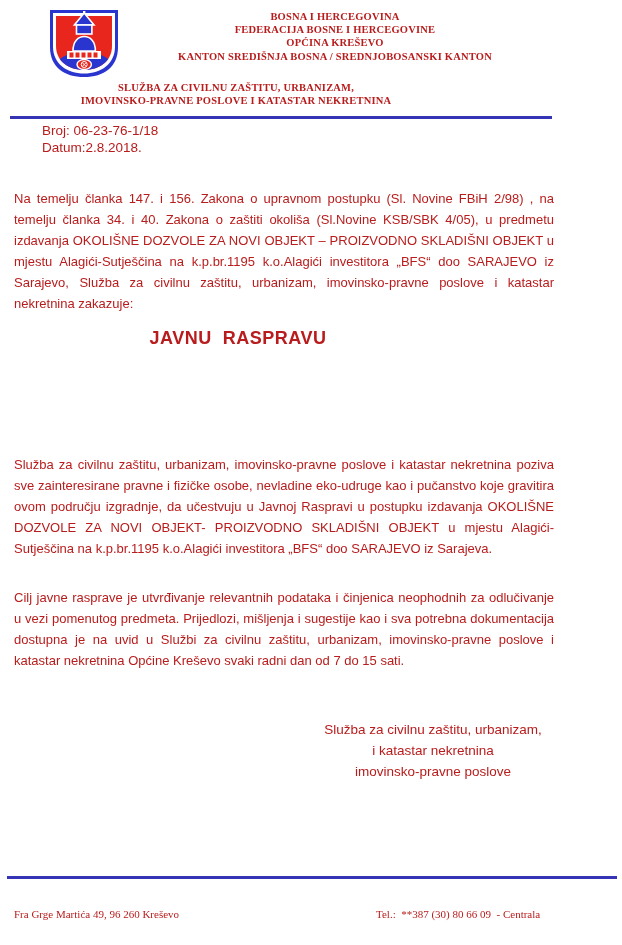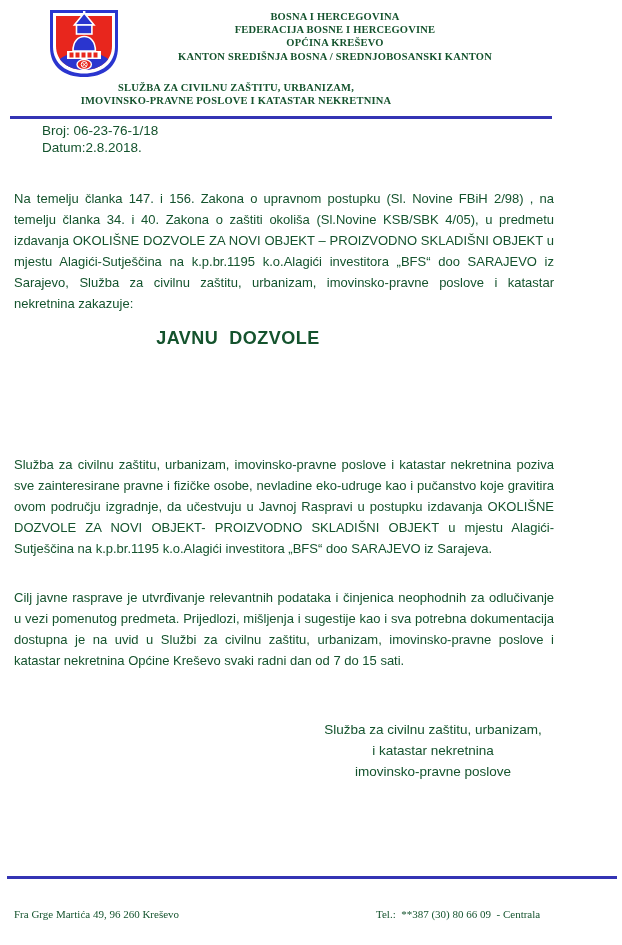--- a/index.html
+++ b/index.html
@@ -1,21 +1,21 @@
 <!DOCTYPE html>
 <html><head>
 <meta charset="utf-8">
 <style>
   html,body{margin:0;padding:0;background:#e9e9e9;}
   .page{
     position:relative;
     width:622px;height:945px;
     background:#ffffff;
     font-family:"Liberation Sans", sans-serif;
-    color:#14532d;
+    color:#b91c1c;
     overflow:hidden;
     margin:0 auto;
   }
   
   .coat{position:absolute;left:48px;top:8px;width:72px;height:70px;}
   .org-block{
     position:absolute;left:60px;top:10px;width:550px;
     text-align:center;
     font-family:"Liberation Serif", serif;
     font-weight:bold;font-size:10.5px;line-height:13.2px;
@@ -111,21 +111,21 @@
 
   <div class="rule rule-header" style="background: rgb(52, 52, 180);"></div>
 
   <div class="meta">
     <div>Broj: 06-23-76-1/18</div>
     <div>Datum:2.8.2018.</div>
   </div>
 
   <p class="bodytext p-intro">Na temelju članka 147. i 156. Zakona o upravnom postupku (Sl. Novine FBiH 2/98) , na temelju članka 34. i 40. Zakona o zaštiti okoliša (Sl.Novine KSB/SBK 4/05), u predmetu izdavanja OKOLIŠNE DOZVOLE ZA NOVI OBJEKT – PROIZVODNO SKLADIŠNI OBJEKT u mjestu Alagići-Sutješčina na k.p.br.1195 k.o.Alagići investitora „BFS“ doo SARAJEVO iz Sarajevo, Služba za civilnu zaštitu, urbanizam, imovinsko-pravne poslove i katastar nekretnina zakazuje:</p>
 
-  <div class="heading">JAVNU  DOZVOLE</div>
+  <div class="heading">JAVNU  RASPRAVU</div>
 
 
   <p class="bodytext p-invite">Služba za civilnu zaštitu, urbanizam, imovinsko-pravne poslove i katastar nekretnina poziva sve zainteresirane pravne i fizičke osobe, nevladine eko-udruge kao i pučanstvo koje gravitira ovom području izgradnje, da učestvuju u Javnoj Raspravi u postupku izdavanja OKOLIŠNE DOZVOLE ZA NOVI OBJEKT- PROIZVODNO SKLADIŠNI OBJEKT u mjestu Alagići-Sutješčina na k.p.br.1195 k.o.Alagići investitora „BFS“ doo SARAJEVO iz Sarajeva.</p>
 
   <p class="bodytext p-goal">Cilj javne rasprave je utvrđivanje relevantnih podataka i činjenica neophodnih za odlučivanje u vezi pomenutog predmeta. Prijedlozi, mišljenja i sugestije kao i sva potrebna dokumentacija dostupna je na uvid u Službi za civilnu zaštitu, urbanizam, imovinsko-pravne poslove i katastar nekretnina Općine Kreševo svaki radni dan od 7 do 15 sati.</p>
 
   <div class="signature">
     <div>Služba za civilnu zaštitu, urbanizam,</div>
     <div>i katastar nekretnina</div>
     <div>imovinsko-pravne poslove</div>

